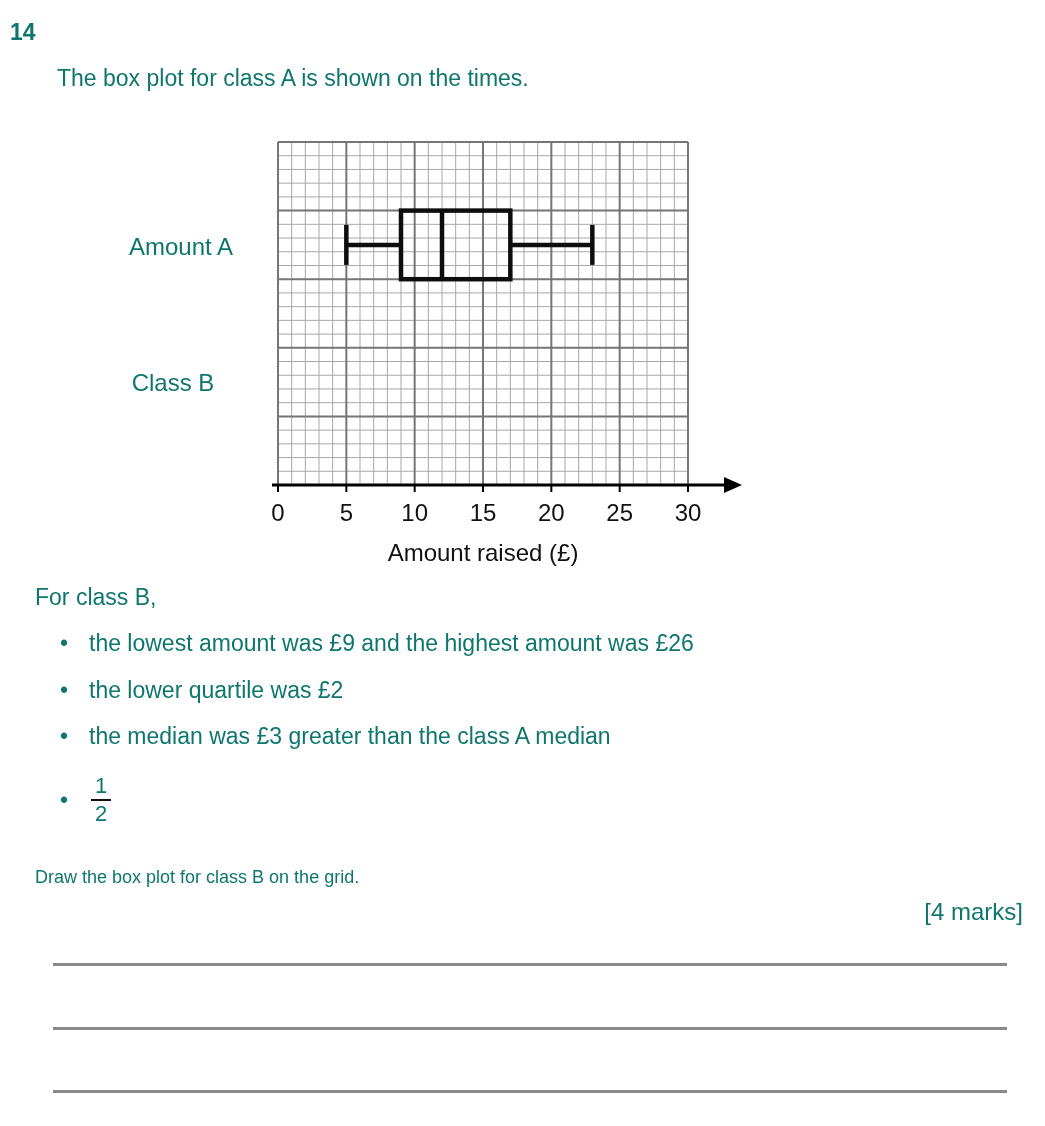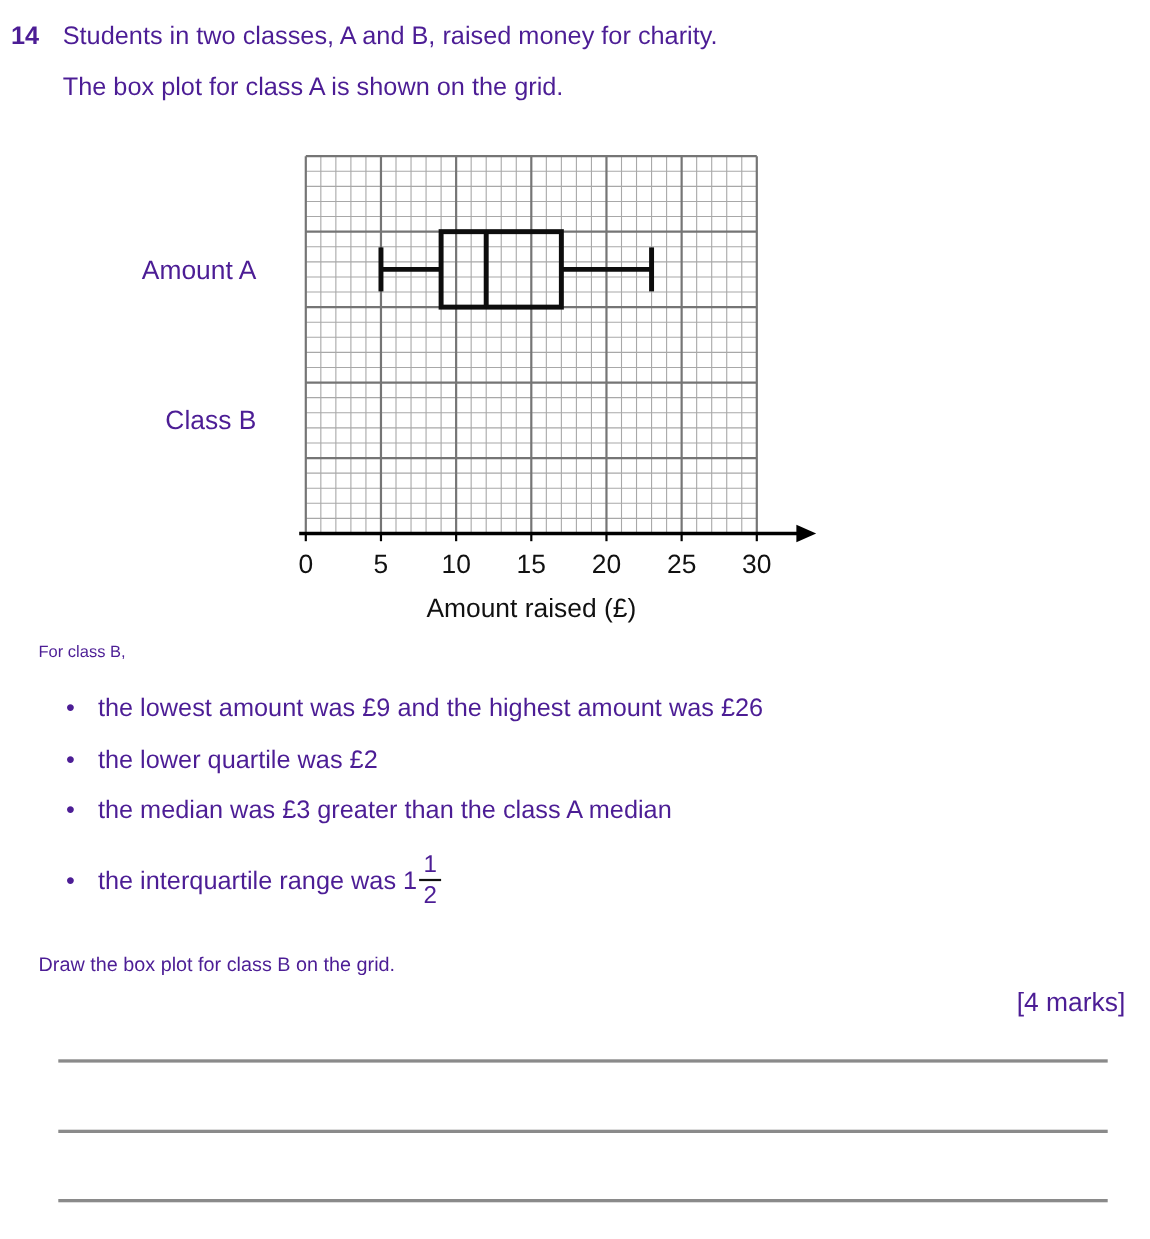--- a/index.html
+++ b/index.html
@@ -1,48 +1,47 @@
 <!DOCTYPE html>
 <html><head>
 <meta charset="utf-8">
 <style>
   html,body{margin:0;padding:0;background:#ffffff;}
   .page{
     position:relative;width:1045px;height:1126px;background:#ffffff;overflow:hidden;
-    font-family:"Liberation Sans",sans-serif;color:#4c1d95;
+    font-family:"Liberation Sans",sans-serif;color:#0f766e;
   }
   .abs{position:absolute;white-space:nowrap;}
   .q-num{left:10px;top:19px;font-size:23px;font-weight:bold;}
   .q-intro{left:57px;top:19px;font-size:23px;}
   .q-line2{left:57px;top:65px;font-size:23px;}
   .class-label{font-size:24px;width:120px;text-align:right;}
   .class-label.a{left:113px;top:233px;}
-  .class-label.b{left:113px;top:369px;}
+  .class-label.b{left:113px;top:369px;text-align:center;}
   #boxplot-svg{position:absolute;left:260px;top:130px;}
   #boxplot-svg text{font-family:"Liberation Sans",sans-serif;font-size:24px;fill:#111111;}
-  .for-class-b{left:35px;top:584px;font-size:15px;text-align:right;}
+  .for-class-b{left:35px;top:584px;font-size:23px;text-align:right;}
   .bullet-row{left:60px;font-size:23px;display:flex;align-items:center;}
   .bullet-dot{display:inline-block;width:29px;font-size:23px;}
   .b1{top:630px;} .b2{top:677px;} .b3{top:723px;}
   .b4{top:762px;height:76px;}
   .frac{display:inline-flex;flex-direction:column;align-items:center;margin:0 10px 0 2px;line-height:1.1;font-size:22px;}
   .frac .bar{width:20px;height:2px;background:#111111;margin:1px 0;}
   .instruction{left:35px;top:867px;font-size:18px;}
   .marks{right:22px;top:898px;font-size:24px;font-weight:normal;}
   .answer-line{left:53px;width:954px;height:3px;background:#8a8a8a;}
   .l1{top:963px;} .l2{top:1027px;} .l3{top:1090px;}
 </style>
 </head>
 <body>
 
 <div class="page">
 
   <span class="abs q-num">14</span>
-  <span class="abs q-intro">Students in two classes, A and B, raised money for charity.</span>
-  <span class="abs q-line2">The box plot for class A is shown on the grid.</span>
+  <span class="abs q-line2">The box plot for class A is shown on the times.</span>
 
   <span class="abs class-label a">Amount A</span>
   <span class="abs class-label b">Class B</span>
 
   <svg id="boxplot-svg" width="500" height="440" viewBox="0 0 500 440" xmlns="http://www.w3.org/2000/svg">
       <line x1="31.666666666666664" y1="12" x2="31.666666666666664" y2="355" stroke="#a8a8a8" stroke-width="1"></line>
       <line x1="45.33333333333333" y1="12" x2="45.33333333333333" y2="355" stroke="#a8a8a8" stroke-width="1"></line>
       <line x1="59" y1="12" x2="59" y2="355" stroke="#a8a8a8" stroke-width="1"></line>
       <line x1="72.66666666666666" y1="12" x2="72.66666666666666" y2="355" stroke="#a8a8a8" stroke-width="1"></line>
       <line x1="100" y1="12" x2="100" y2="355" stroke="#a8a8a8" stroke-width="1"></line>
@@ -134,21 +133,20 @@
     <span>the lower quartile was £2</span>
   </div>
 
   <div class="abs bullet-row b3">
     <span class="bullet-dot">•</span>
     <span>the median was £3 greater than the class A median</span>
   </div>
 
   <div class="abs bullet-row b4">
     <span class="bullet-dot">•</span>
-    <span>the interquartile range was&nbsp;1</span>
     <span class="frac">
       <span>1</span>
       <span class="bar"></span>
       <span>2</span>
     </span>
   </div>
 
   <span class="abs instruction">Draw the box plot for class B on the grid.</span>
   <span class="abs marks">[4 marks]</span>
 

